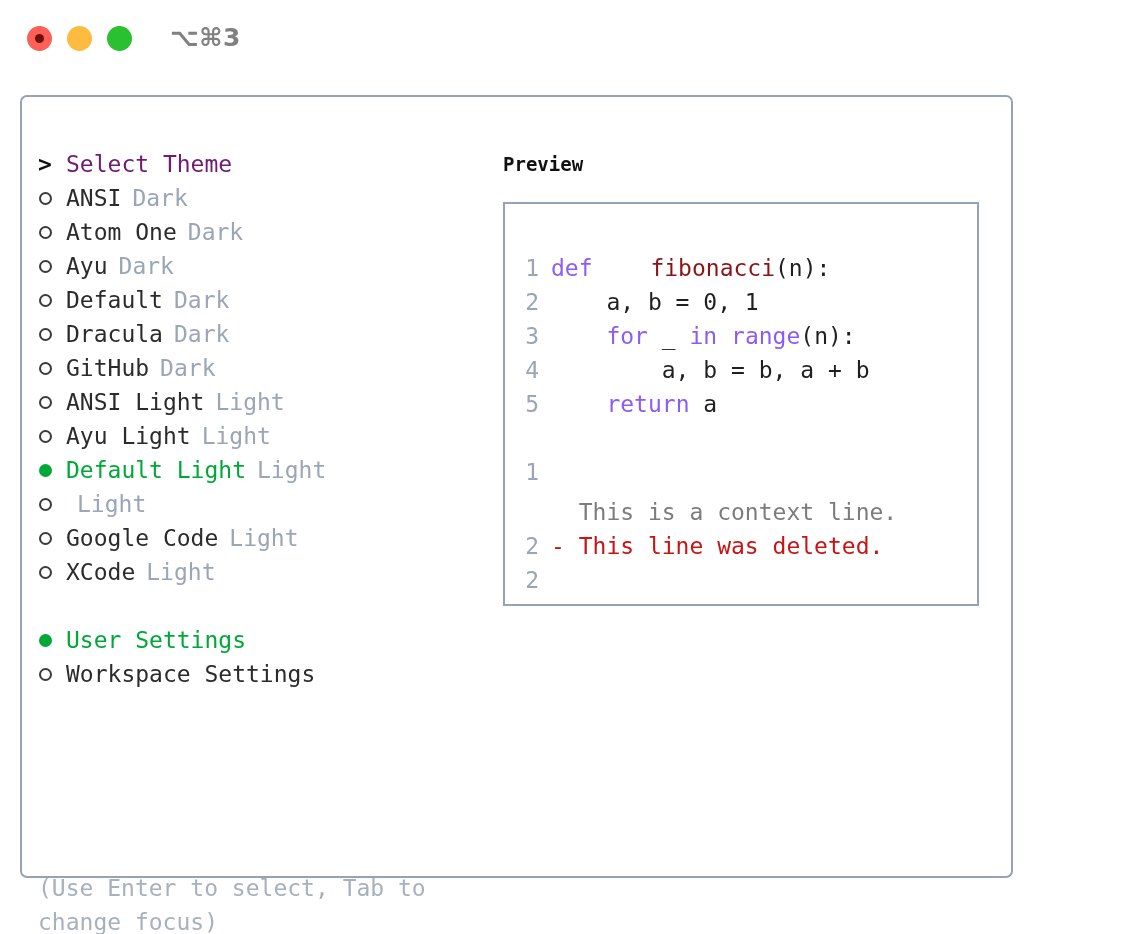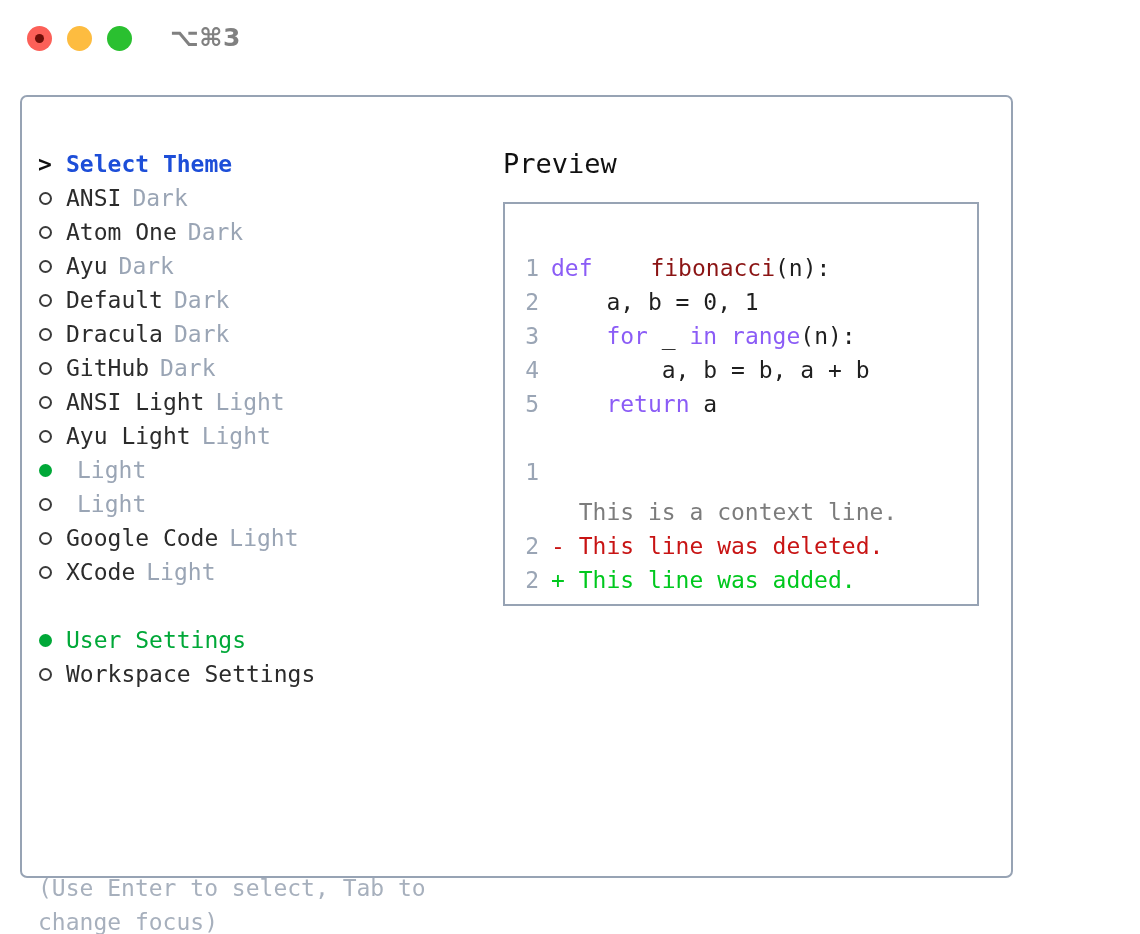--- a/index.html
+++ b/index.html
@@ -116,21 +116,21 @@
   .bullet-dot.filled {
     background: #00a838;
     border-color: #00a838;
   }
   .caret {
     font-size: 23px;
     font-weight: bold;
     color: #111111;
   }
   .label      { color: #2b2b2b; }
-  .label.head { font-weight: bold; color: #1d4ed8; text-align: center; }
+  .label.head { font-weight: normal; color: #701a75; text-align: center; }
   .label.sel  { color: #00a838; }
   .mode       { color: #9aa5b5; padding-left: 11px; text-align: center; }
 
   .spacer { height: 34px; }
 
   .hint {
     position: absolute;
     left: 16px;
     top: 762px;
     width: 420px;
@@ -141,22 +141,22 @@
   }
 
   
   .right-col {
     position: absolute;
     left: 481px;
     top: 50px;
     width: 490px;
   }
   .preview-title {
-    font-size: 27px;
-    font-weight: normal;
+    font-size: 19px;
+    font-weight: bold;
     color: #111111;
     line-height: 34px;
   }
   .codebox {
     margin-top: 21px;
     width: 476px;
     height: 404px;
     border: 2px solid #97a3b4;
     box-sizing: border-box;
     background: #ffffff;
@@ -209,21 +209,21 @@
 
       <div id="theme-list">
           <div class="row"><span class="marker"><span class="bullet-dot"></span></span><span class="label">ANSI</span><span class="mode">Dark</span></div>
           <div class="row"><span class="marker"><span class="bullet-dot"></span></span><span class="label">Atom One</span><span class="mode">Dark</span></div>
           <div class="row"><span class="marker"><span class="bullet-dot"></span></span><span class="label">Ayu</span><span class="mode">Dark</span></div>
           <div class="row"><span class="marker"><span class="bullet-dot"></span></span><span class="label">Default</span><span class="mode">Dark</span></div>
           <div class="row"><span class="marker"><span class="bullet-dot"></span></span><span class="label">Dracula</span><span class="mode">Dark</span></div>
           <div class="row"><span class="marker"><span class="bullet-dot"></span></span><span class="label">GitHub</span><span class="mode">Dark</span></div>
           <div class="row"><span class="marker"><span class="bullet-dot"></span></span><span class="label">ANSI Light</span><span class="mode">Light</span></div>
           <div class="row"><span class="marker"><span class="bullet-dot"></span></span><span class="label">Ayu Light</span><span class="mode">Light</span></div>
-          <div class="row"><span class="marker"><span class="bullet-dot filled"></span></span><span class="mode">Light</span></div>
+          <div class="row"><span class="marker"><span class="bullet-dot filled"></span></span><span class="label sel">Default Light</span><span class="mode">Light</span></div>
           <div class="row"><span class="marker"><span class="bullet-dot"></span></span><span class="mode">Light</span></div>
           <div class="row"><span class="marker"><span class="bullet-dot"></span></span><span class="label">Google Code</span><span class="mode">Light</span></div>
           <div class="row"><span class="marker"><span class="bullet-dot"></span></span><span class="label">XCode</span><span class="mode">Light</span></div>
         </div>
 
       <div class="spacer"></div>
 
 
       <div id="apply-list">
           <div class="row"><span class="marker"><span class="bullet-dot filled"></span></span><span class="label sel">User Settings</span></div>
@@ -240,19 +240,19 @@
             <div class="code-line"><span class="ln">1</span><span><span class="kw">def </span><span class="fn">fibonacci</span><span class="code-txt">(n):</span></span></div>
             <div class="code-line"><span class="ln">2</span><span><span class="code-txt">    a, b = 0, 1</span></span></div>
             <div class="code-line"><span class="ln">3</span><span><span class="code-txt">    </span><span class="kw">for</span><span class="code-txt"> _ </span><span class="kw">in</span><span class="code-txt"> </span><span class="kw">range</span><span class="code-txt">(n):</span></span></div>
             <div class="code-line"><span class="ln">4</span><span><span class="code-txt">        a, b = b, a + b</span></span></div>
             <div class="code-line"><span class="ln">5</span><span><span class="code-txt">    </span><span class="kw">return</span><span class="code-txt"> a</span></span></div>
           </div>
         <div class="gap-line"></div>
         <div id="diff-block">
             <div class="code-line"><span class="ln">1</span><span class="ctx">  This is a context line.</span></div>
             <div class="code-line"><span class="ln">2</span><span class="del">- This line was deleted.</span></div>
-            <div class="code-line"><span class="ln">2</span><span class="add">+ This line was added.</span></div>
+            <div class="code-line"><span class="ln">2</span></div>
           </div>
       </div>
     </div>
 
   </div>
 </div>
 
 </body></html>

